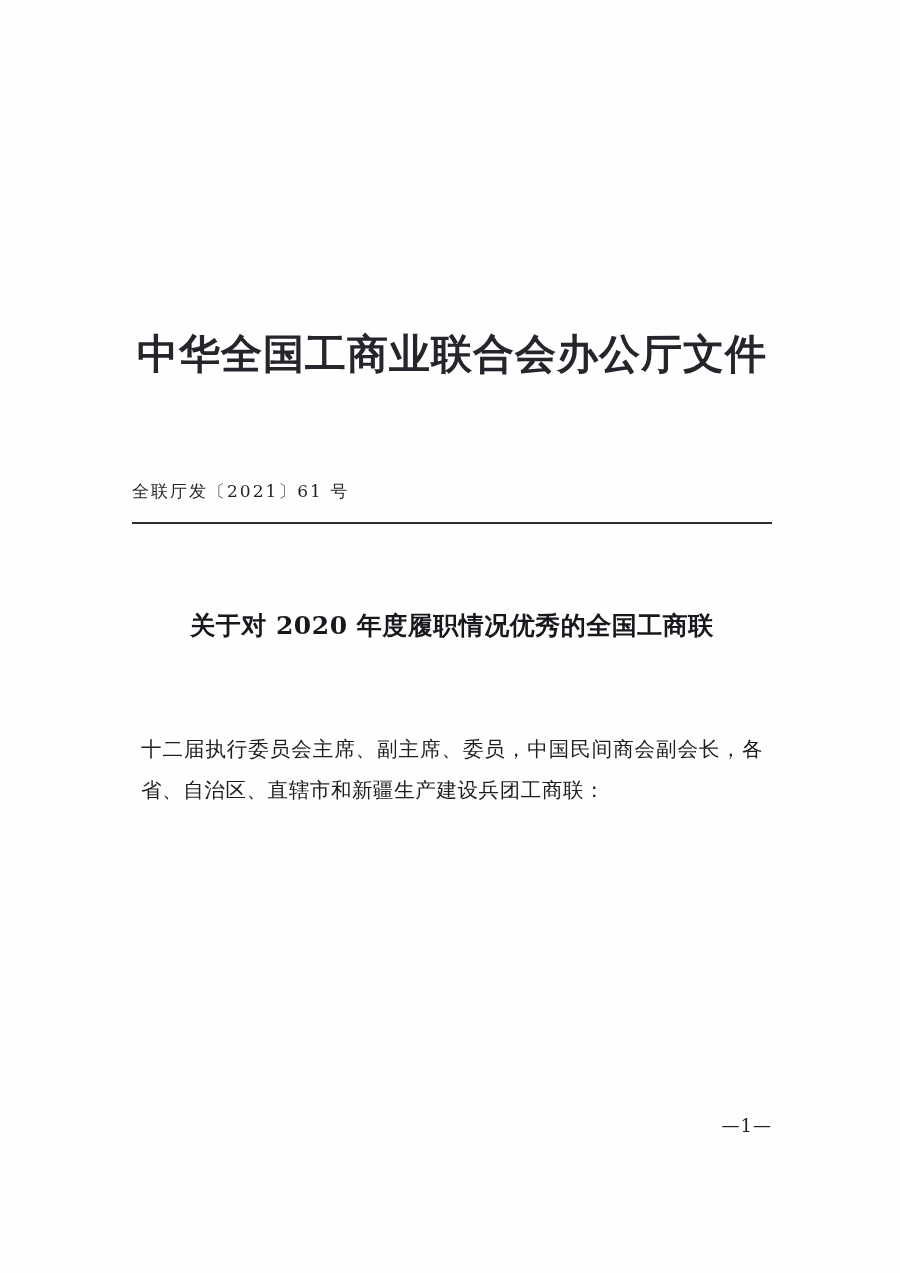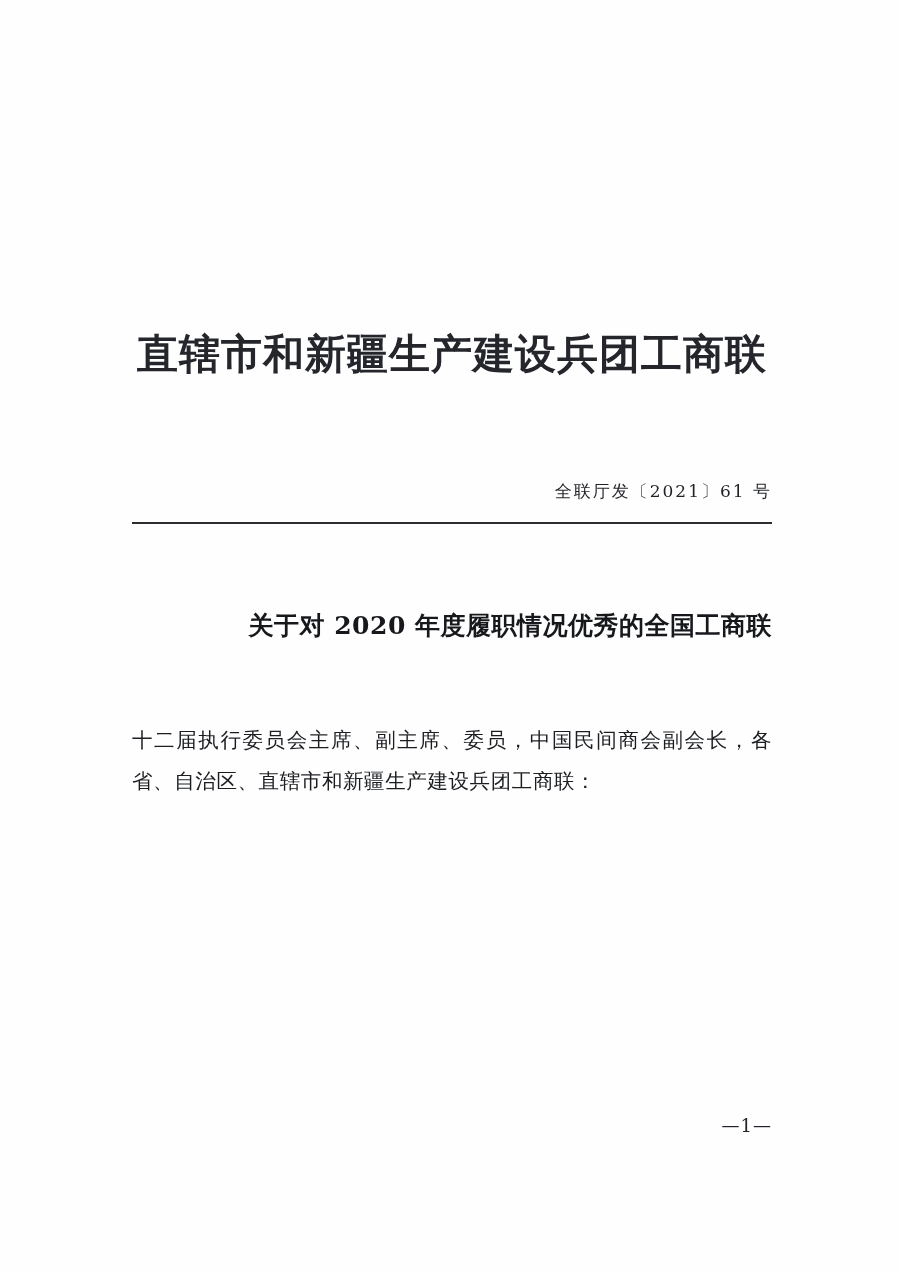--- a/index.html
+++ b/index.html
@@ -46,41 +46,41 @@
     color: #24262b;
     line-height: 1.2;
     white-space: nowrap;
   }
 
   .doc-number {
     position: absolute;
     top: 480px;
     left: 0;
     width: 640px;
-    text-align: right;
+    text-align: left;
     font-size: 17px;
     letter-spacing: 2px;
     color: #1f2126;
   }
 
   .rule {
     position: absolute;
     top: 522px;
     left: 0;
     width: 640px;
     height: 2px;
     background: #2b2d31;
   }
 
   .title {
     position: absolute;
     top: 605px;
     left: 0;
     width: 640px;
-    text-align: right;
+    text-align: center;
     font-weight: bold;
     font-size: 25px;
     line-height: 1.65;
     letter-spacing: 0.5px;
     color: #16181c;
   }
   .title .line {
     display: block;
   }
 
@@ -89,21 +89,21 @@
     top: 720px;
     left: 0;
     width: 640px;
     font-size: 20.5px;
     line-height: 2.0;
     color: #1b1d21;
     letter-spacing: 0.6px;
     text-align: justify;
   }
   .content p {
-    margin: 0;
+    margin: 9px;
   }
   .content p.indent {
     text-indent: 2em;
   }
 
   .page-number {
     position: absolute;
     top: 1115px;
     left: 0;
     width: 640px;
@@ -112,21 +112,21 @@
     letter-spacing: 1px;
     color: #20222a;
   }
 </style>
 </head>
 <body>
 
 <div class="page">
   <div class="doc-body">
 
-    <div class="masthead">直辖市和新疆生产建设兵团工商联</div>
+    <div class="masthead">中华全国工商业联合会办公厅文件</div>
 
     <div class="doc-number">全联厅发〔2021〕61 号</div>
 
     <div class="rule"></div>
 
     <div class="title">
       <span class="line">关于对 2020 年度履职情况优秀的全国工商联</span>
     </div>
 
     <div class="content">

